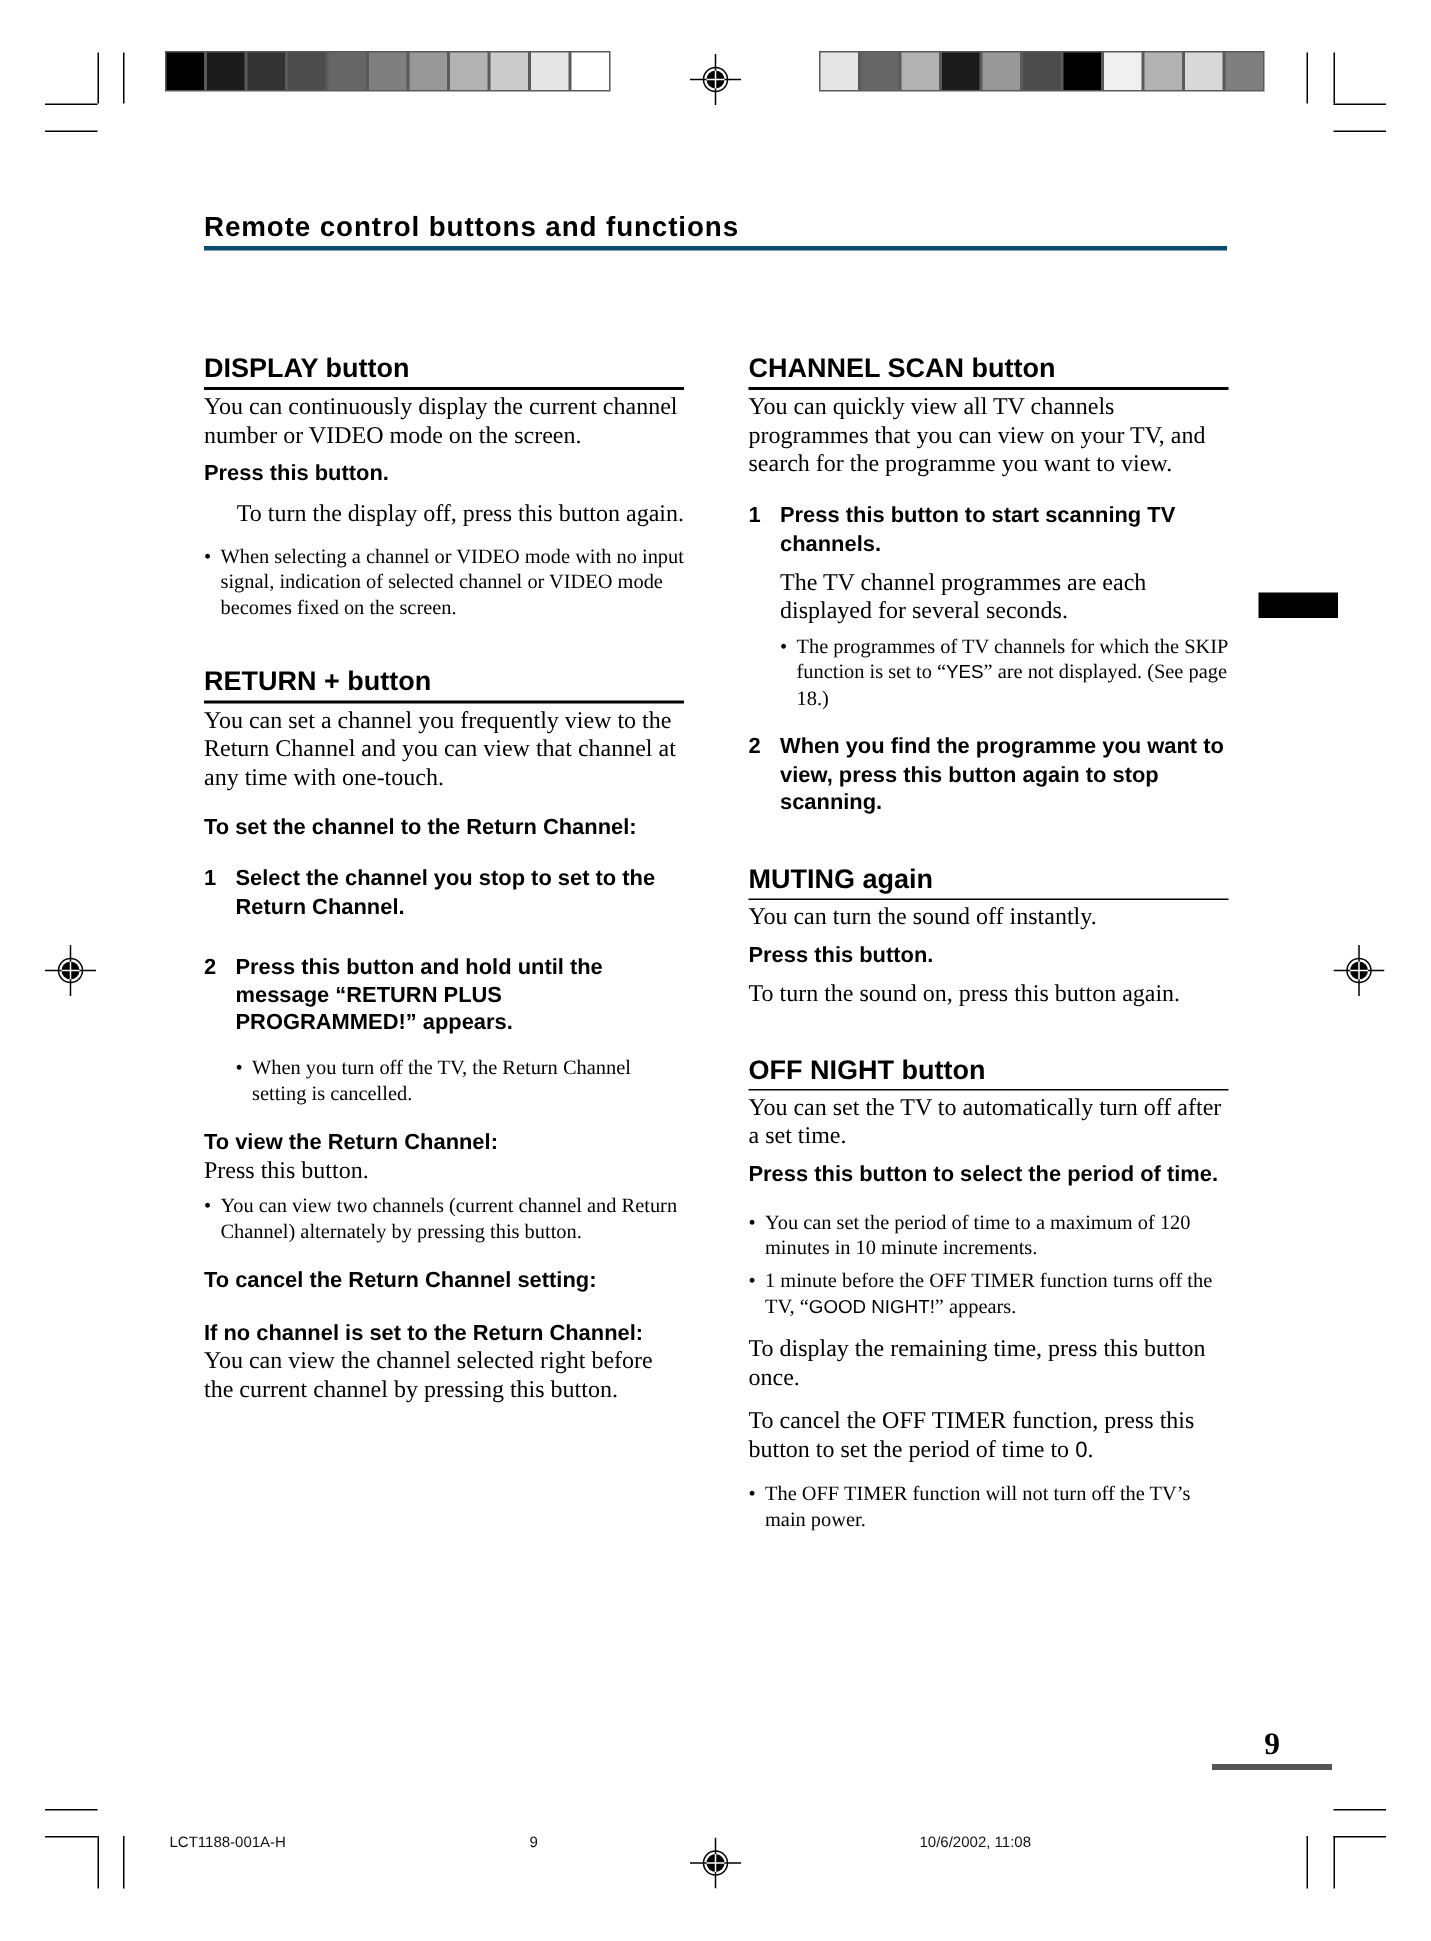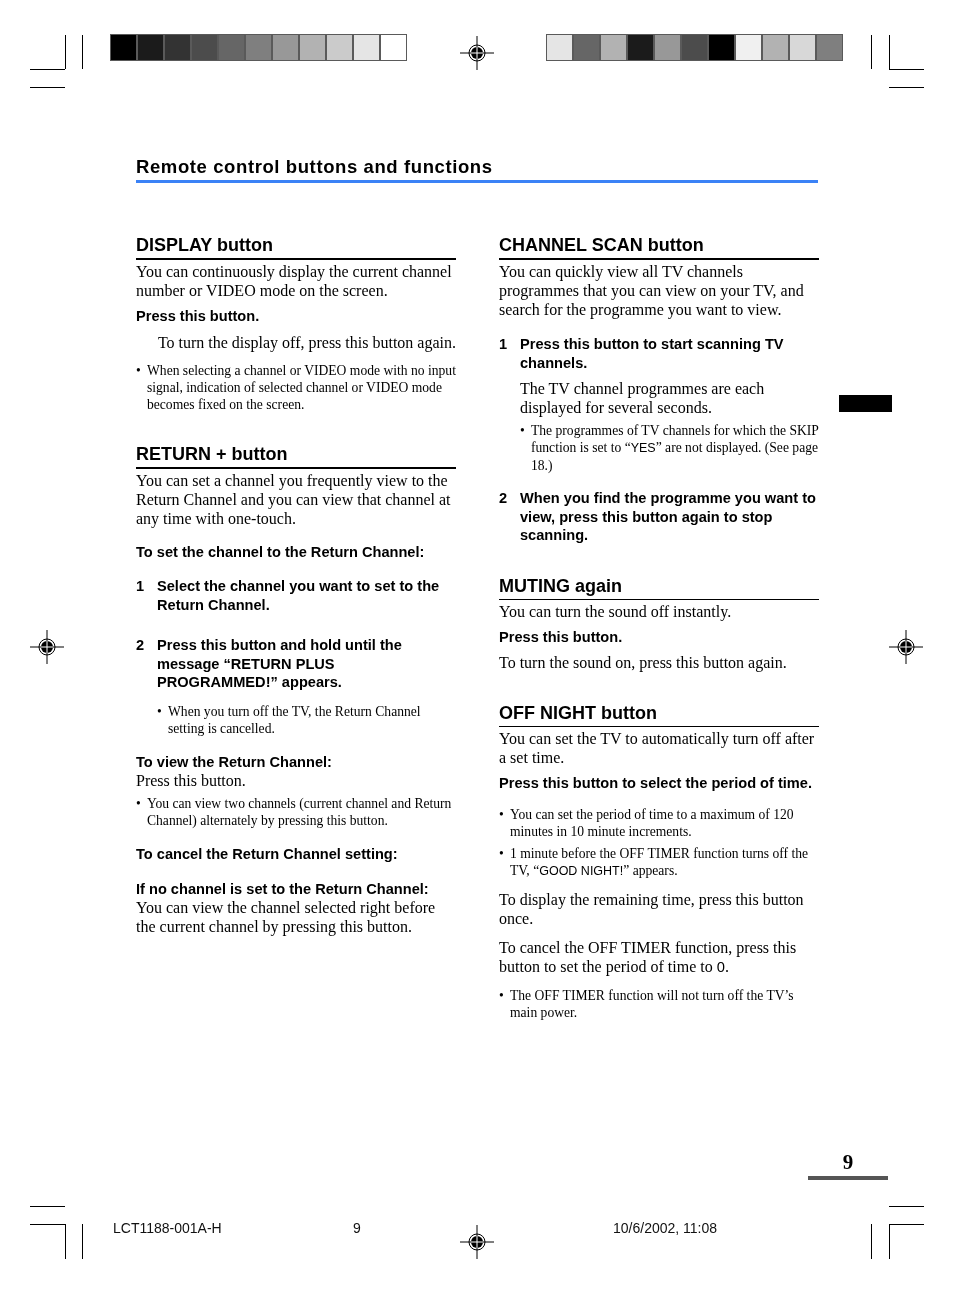--- a/index.html
+++ b/index.html
@@ -9,38 +9,38 @@
   .vline { position:absolute; width:1px; background:#000; }
   .hline { position:absolute; height:1px; background:#000; }
 
   
   .colorbar { position:absolute; top:34px; height:27px; display:flex; background:#5a5a5a; padding:1px; box-sizing:border-box; gap:2px; }
   .colorbar .sw { width:25px; height:100%; }
 
   
   .reg { position:absolute; width:34px; height:34px; }
 
-  .section-title { position:absolute; left:136px; top:156px; width:682px; font-family:"Liberation Sans","DejaVu Sans",sans-serif; font-weight:bold; font-size:18.5px; letter-spacing:0.6px; border-bottom:3px solid #3b82f6; padding-bottom:2px; line-height:22px; }
+  .section-title { position:absolute; left:136px; top:140px; width:682px; font-family:"Liberation Sans","DejaVu Sans",sans-serif; font-weight:bold; font-size:18.5px; letter-spacing:0.6px; border-bottom:3px solid #0c4a6e; padding-bottom:2px; line-height:22px; }
 
   .col { position:absolute; width:320px;margin-top:44px; }
   .h2 { font-family:"Liberation Sans","DejaVu Sans",sans-serif; font-weight:bold; font-size:18px; border-bottom:2px solid #000; line-height:22px; padding-bottom:2px; margin:0; }
   .h2.thin { border-bottom-width:1px; }
   .p { font-family:"Liberation Serif","DejaVu Serif",serif; font-size:16px; line-height:19px; margin:0; }
   .b { font-family:"Liberation Sans","DejaVu Sans",sans-serif; font-weight:bold; font-size:14.6px; line-height:18.5px; margin:0; }
   .note { font-family:"Liberation Serif","DejaVu Serif",serif; font-size:13.6px; line-height:17px; margin:0; padding-left:11px; text-indent:-11px; }
   .note .bullet { display:inline-block; width:11px; text-indent:0; }
   .step { display:flex; font-family:"Liberation Sans","DejaVu Sans",sans-serif; font-weight:bold; font-size:14.6px; line-height:18.5px; margin:0; }
   .step .num { width:21px; flex:none; }
   .indent { padding-left:21px; }
   .caps { font-family:"Liberation Sans","DejaVu Sans",sans-serif; font-size:0.92em; }
 
   .tab-marker { position:absolute; left:839px; top:395px; width:53px; height:17px; background:#000; }
   .page-num { position:absolute; left:808px; top:1150px; width:80px; text-align:center; font-family:"Liberation Serif","DejaVu Serif",serif; font-weight:bold; font-size:21px; line-height:24px; }
   .page-num-bar { position:absolute; left:808px; top:1176px; width:80px; height:4px; background:#555; }
-  .footer-text { position:absolute; top:1222px; font-family:"Liberation Sans","DejaVu Sans",sans-serif; font-size:14px; line-height:13px; color:#111; }
+  .footer-text { position:absolute; top:1222px; font-family:"Liberation Sans","DejaVu Sans",sans-serif; font-size:10px; line-height:13px; color:#111; }
 </style>
 </head>
 <body>
 
 <div>
   <div class="vline" style="left:65px;top:35px;height:34px;"></div>
   <div class="vline" style="left:82px;top:35px;height:34px;"></div>
   <div class="hline" style="left:30px;top:69px;width:35px;"></div>
   <div class="hline" style="left:30px;top:87px;width:35px;"></div>
 </div>
@@ -121,21 +121,21 @@
     <p class="p" style="margin-top:7px;text-align:right;">To turn the display off, press this button again.</p>
     <p class="note" style="margin-top:10px;"><span class="bullet">•</span><span>When selecting a channel or VIDEO mode with no input signal, indication of selected channel or VIDEO mode becomes fixed on the screen.</span></p>
   </section>
 
   <section style="margin-top:30px;">
     <h2 class="h2">RETURN + button</h2>
     <p class="p" style="margin-top:2px;">You can set a channel you frequently view to the Return Channel and you can view that channel at any time with one-touch.</p>
     <p class="b" style="margin-top:15px;">To set the channel to the Return Channel:</p>
     <div class="step" style="margin-top:16px;">
       <span class="num">1</span>
-      <span>Select the channel you want to set to the Return Channel.</span>
+      <span>Select the channel you stop to set to the Return Channel.</span>
     </div>
     <div class="step" style="margin-top:22px;">
       <span class="num">2</span>
       <span>Press this button and hold until the message “RETURN PLUS PROGRAMMED!” appears.</span>
     </div>
     <p class="note indent" style="margin-top:11px;padding-left:32px;"><span class="bullet">•</span><span>When you turn off the TV, the Return Channel setting is cancelled.</span></p>
     <p class="b" style="margin-top:16px;">To view the Return Channel:</p>
     <p class="p">Press this button.</p>
     <p class="note" style="margin-top:5px;"><span class="bullet">•</span><span>You can view two channels (current channel and Return Channel) alternately by pressing this button.</span></p>
     <p class="b" style="margin-top:16px;">To cancel the Return Channel setting:</p>

